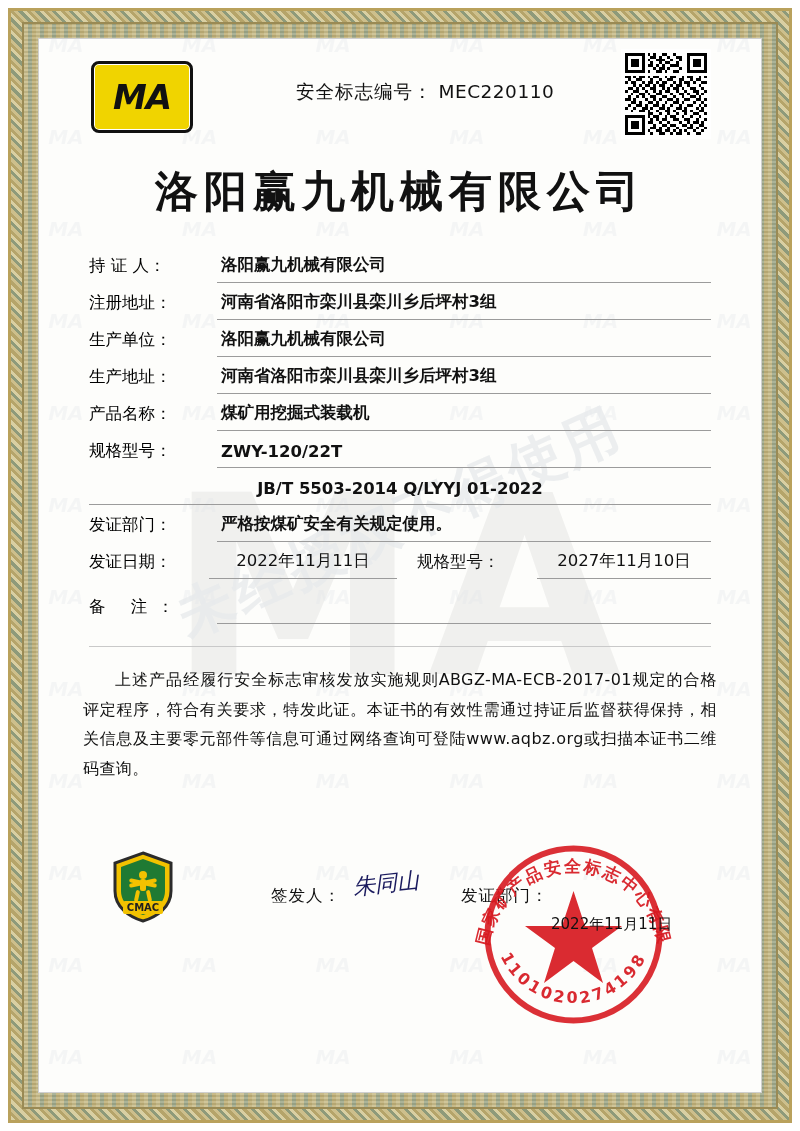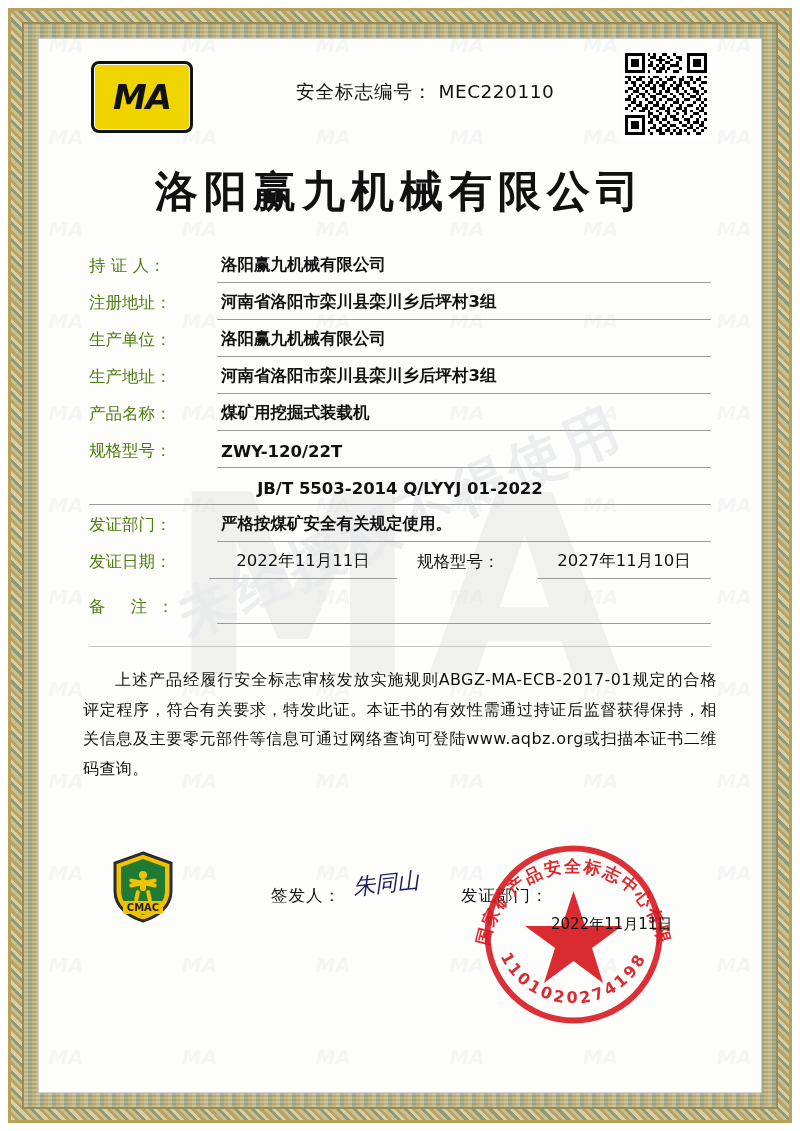--- a/index.html
+++ b/index.html
@@ -128,21 +128,21 @@
   .frow{
     display:flex;
     align-items:flex-end;
     margin-bottom:1px;
     height:36px;
   }
   .flabel{
     width:128px;
     flex:0 0 128px;
     font-size:16.5px;
-    color:#4d7c0f;
+    color:#000000;
     padding-bottom:6px;
     white-space:nowrap;
   }
   .flabel.wide{width:180px;flex:0 0 180px;}
   .fvalue{
     flex:1;
     font-size:16.5px;
     font-weight:bold;
     color:#111;
     border-bottom:1px solid #9b9b9b;

